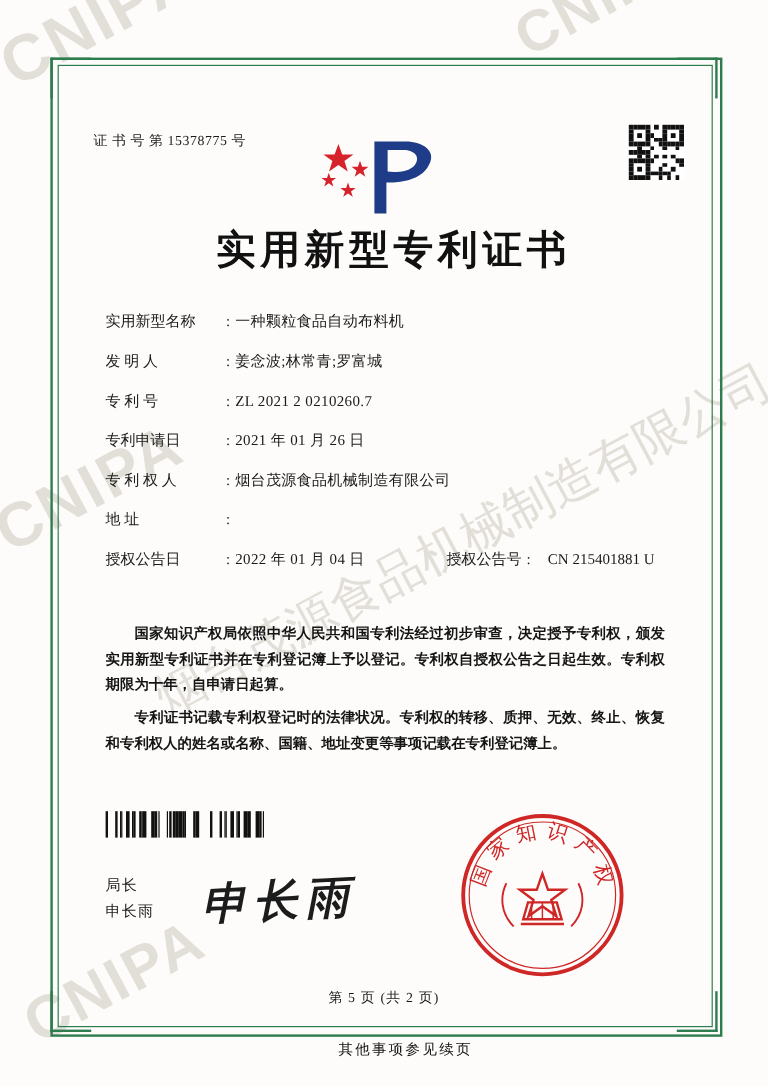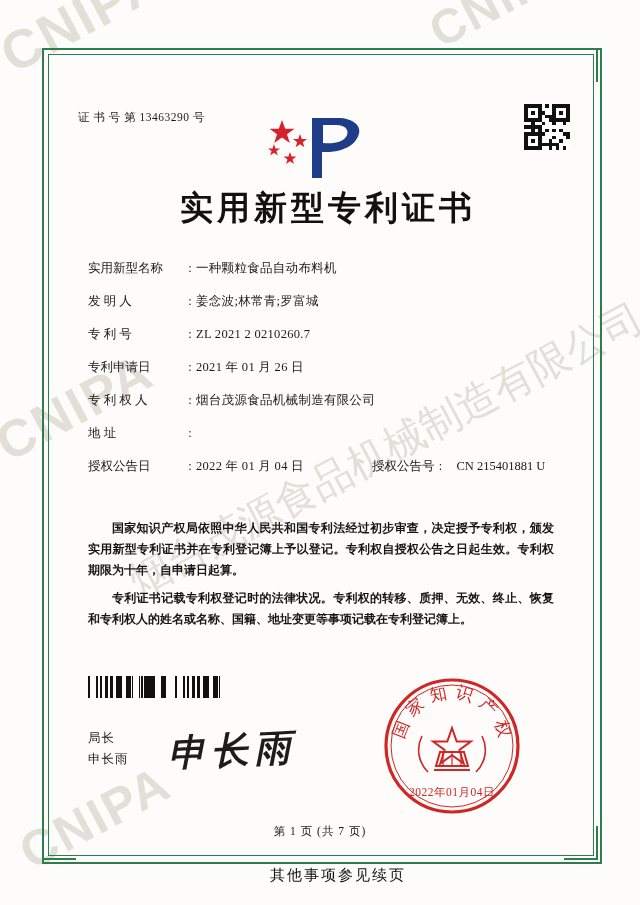--- a/index.html
+++ b/index.html
@@ -263,21 +263,21 @@
     top: 824px;
     text-align: center;
     font-size: 11.5px;
     letter-spacing: 1px;
   }
   .footer-note {
     position: absolute;
     left: 0; right: 0;
     top: 866px;
     text-align: center;
-    font-size: 15px;
+    font-size: 12px;
     letter-spacing: 2px;
     color: #111;
     padding-left: 36px;
   }
 </style>
 </head>
 <body>
 
 <div class="page">
 
@@ -291,21 +291,21 @@
 
   <div class="frame-outer"></div>
   <div class="frame-inner"></div>
   <div class="frame-corner fc-tl"></div>
   <div class="frame-corner fc-tr"></div>
   <div class="frame-corner fc-bl"></div>
   <div class="frame-corner fc-br"></div>
 
   <div class="content">
 
-    <div class="cert-no">证 书 号 第 13463290 号</div>
+    <div class="cert-no">证 书 号 第 15378775 号</div>
 
     <div class="qr">
       <div class="qr-grid" id="qrGrid">
           <i class="on"></i>
           <i class="on"></i>
           <i class="on"></i>
           <i class="on"></i>
           <i class="on"></i>
           <i class=""></i>
           <i class="on"></i>
@@ -631,19 +631,18 @@
           <polygon points="-16,16 16,16 12,2 -12,2" fill="none" stroke="#cf2626" stroke-width="2"></polygon>
           <line x1="-18" y1="20" x2="18" y2="20" stroke="#cf2626" stroke-width="2"></line>
           <line x1="-9" y1="2" x2="-9" y2="16" stroke="#cf2626" stroke-width="1.2"></line>
           <line x1="0" y1="2" x2="0" y2="16" stroke="#cf2626" stroke-width="1.2"></line>
           <line x1="9" y1="2" x2="9" y2="16" stroke="#cf2626" stroke-width="1.2"></line>
           <path d="M -30,-14 C -36,-2 -34,12 -24,22" fill="none" stroke="#cf2626" stroke-width="1.6"></path>
           <path d="M 30,-14 C 36,-2 34,12 24,22" fill="none" stroke="#cf2626" stroke-width="1.6"></path>
         </g>
       </svg>
     </div>
-    <div class="seal-date">2022年01月04日</div>
-
-    <div class="page-no">第 1 页 (共 7 页)</div>
+
+    <div class="page-no">第 5 页 (共 2 页)</div>
     <div class="footer-note">其他事项参见续页</div>
 
   </div>
 </div>
 
 </body></html>

